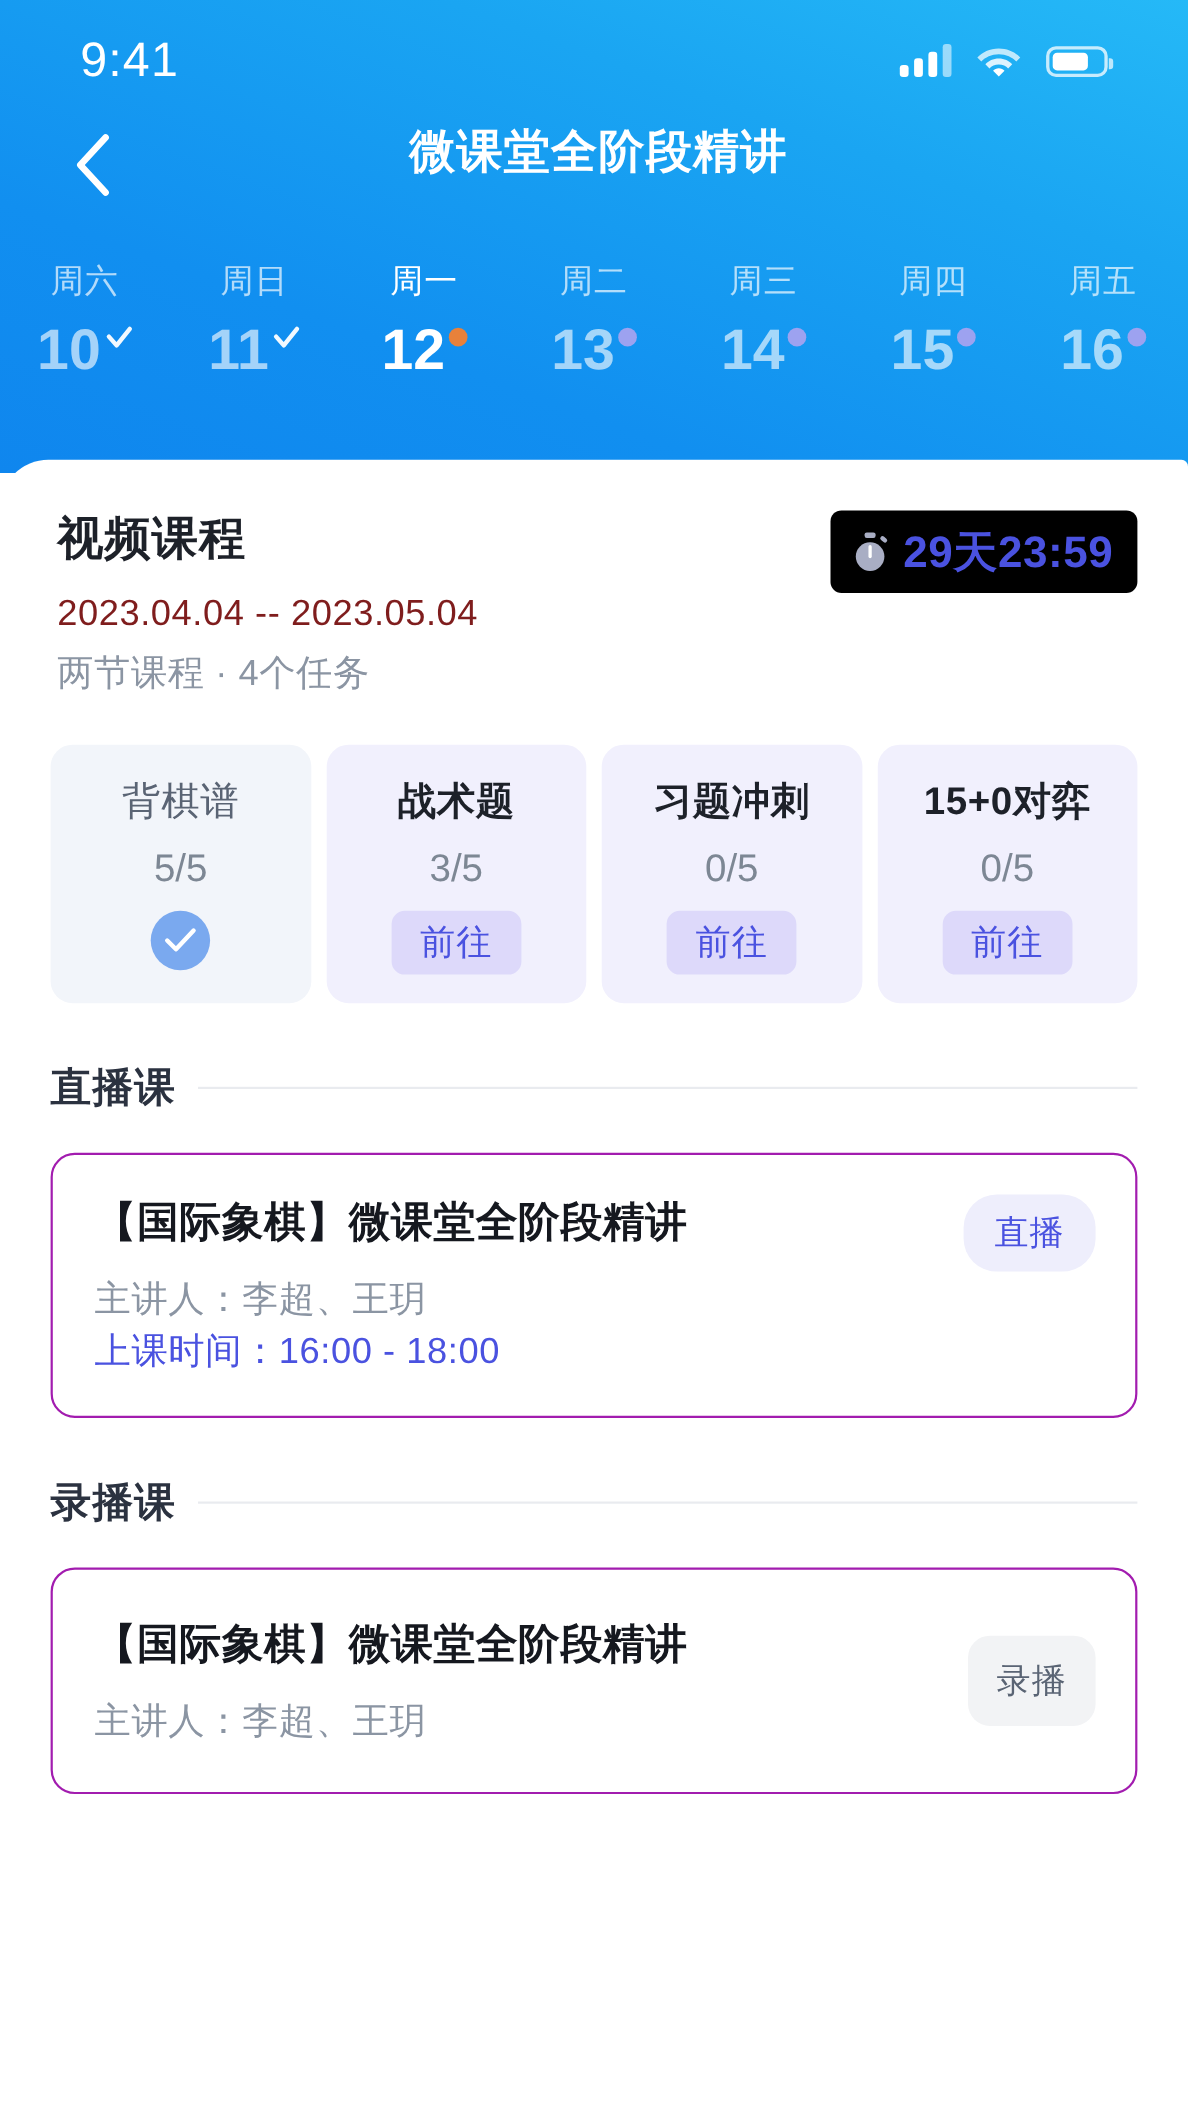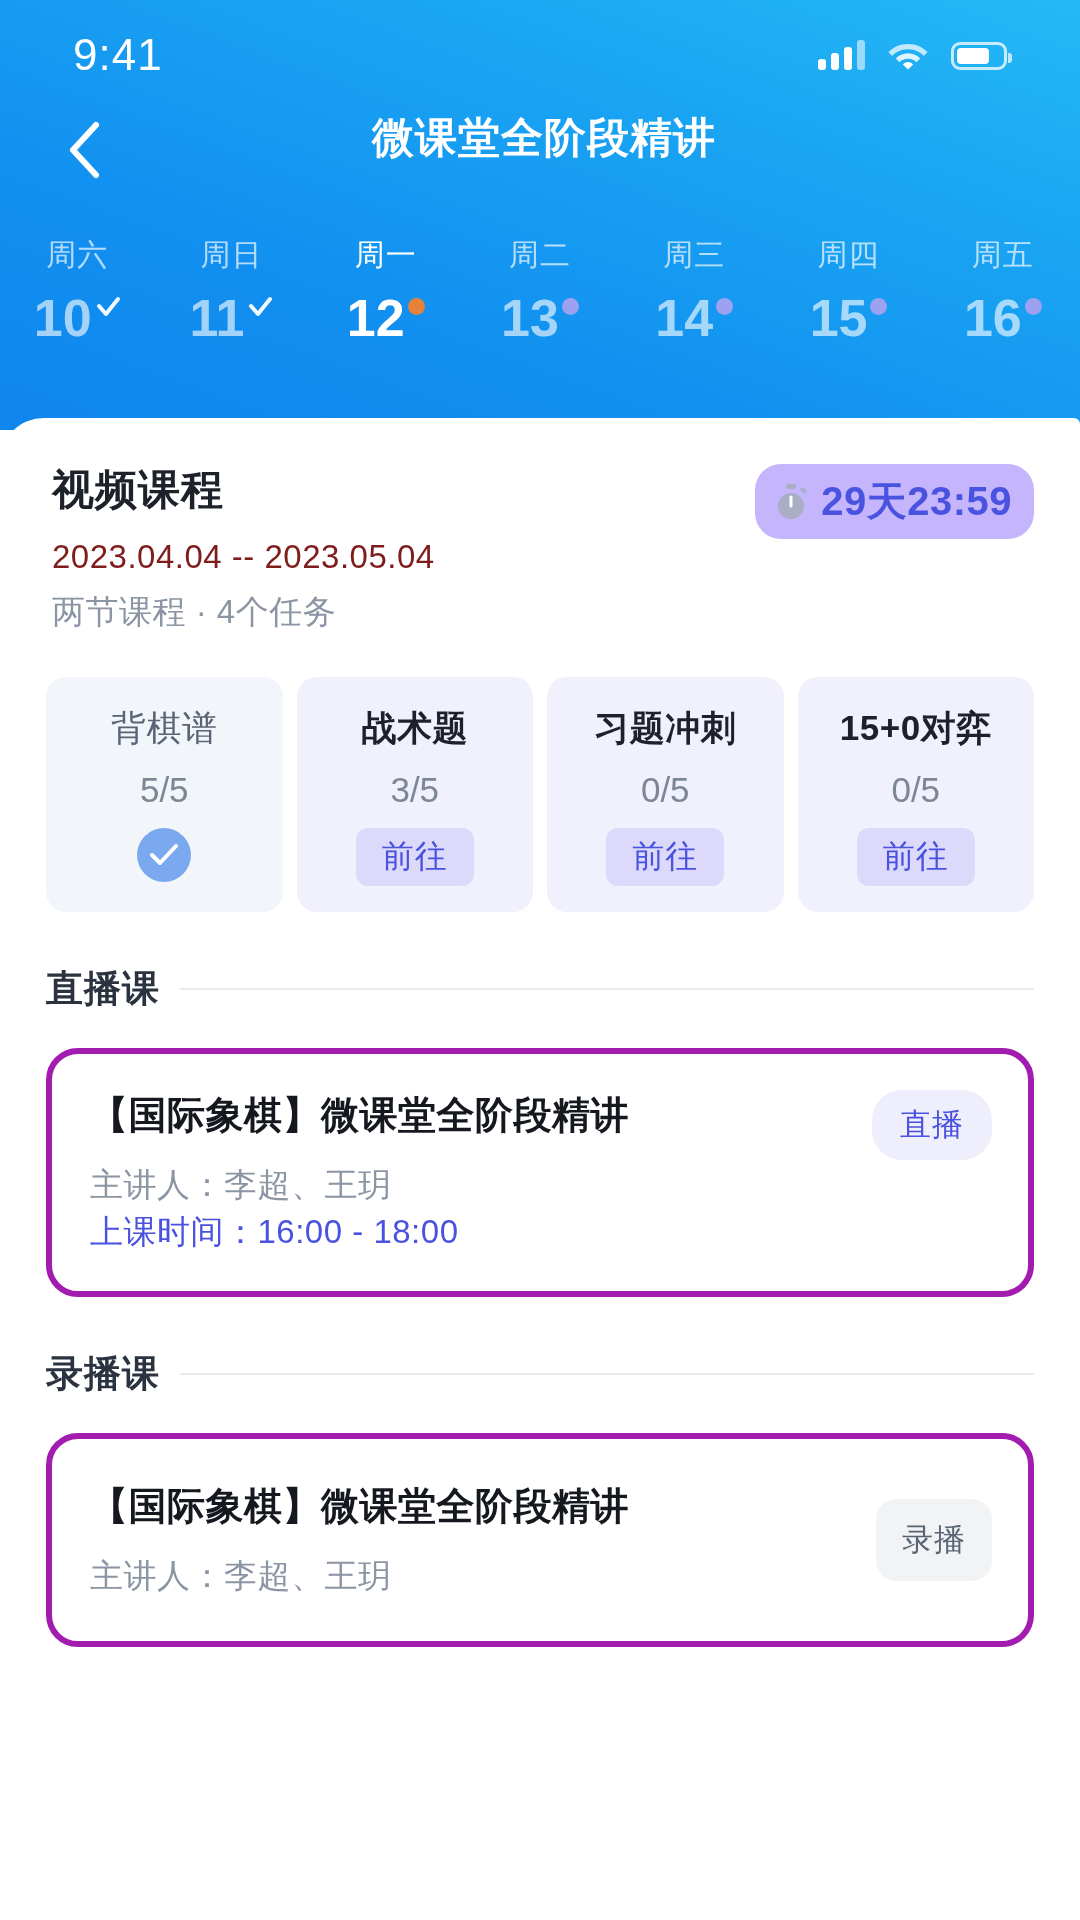--- a/index.html
+++ b/index.html
@@ -73,21 +73,21 @@
     background:#fff; border-top-left-radius:44px; border-top-right-radius:6px;
   }
 
   .course-head { padding:44px 52px 0 52px; position:relative; }
   .course-title { font-size:42px; font-weight:700; color:#1d2129; letter-spacing:1px; }
   .course-dates { font-size:33px; color:#7f1d1d; margin-top:20px; letter-spacing:.5px; }
   .course-meta  { font-size:33px; color:#8b95a3; margin-top:14px; letter-spacing:.5px; }
 
   .countdown {
     position:absolute; right:46px; top:46px;
-    background:#c4b5fd; border-radius:26px;
+    background:#000000; border-radius:10px;
     padding:10px 22px 10px 18px;
     display:flex; align-items:center; gap:12px;
   }
   .countdown .ctext { color:#4a52e0; font-size:40px; font-weight:700; letter-spacing:.5px; }
 
   
   .tasks { display:flex; gap:14px; padding:42px 46px 0 46px; }
   .task {
     flex:1; border-radius:20px; padding:28px 10px 26px 10px;
     text-align:center; background:#f2f5fa;
@@ -106,21 +106,21 @@
     margin:18px auto 0 auto; display:flex; align-items:center; justify-content:center;
   }
 
   
   .section { padding:0 46px; margin-top:52px; }
   .sec-head { display:flex; align-items:center; gap:20px; }
   .sec-title { font-size:37px; font-weight:700; color:#2b3240; letter-spacing:1px; white-space:nowrap; }
   .sec-rule { flex:1; height:2px; background:#e9ebef; }
 
   .lesson {
-    margin-top:34px; border:6px solid #a21caf; border-radius:32px;
+    margin-top:34px; border:2px solid #a21caf; border-radius:22px;
     padding:36px 36px 36px 38px; position:relative;
     display:flex; align-items:flex-start; justify-content:space-between;
   }
   .lesson.recorded { align-items:center; padding:42px 36px 42px 38px; }
   .lesson-title { font-size:38px; font-weight:700; color:#15181f; letter-spacing:.5px; }
   .lesson-teacher { font-size:33px; color:#8b95a3; margin-top:22px; letter-spacing:.5px; }
   .lesson-time { font-size:33px; color:#4a52e0; margin-top:2px; letter-spacing:.5px; }
   .badge {
     font-size:31px; padding:14px 26px; border-radius:18px; white-space:nowrap;
     letter-spacing:1px;

